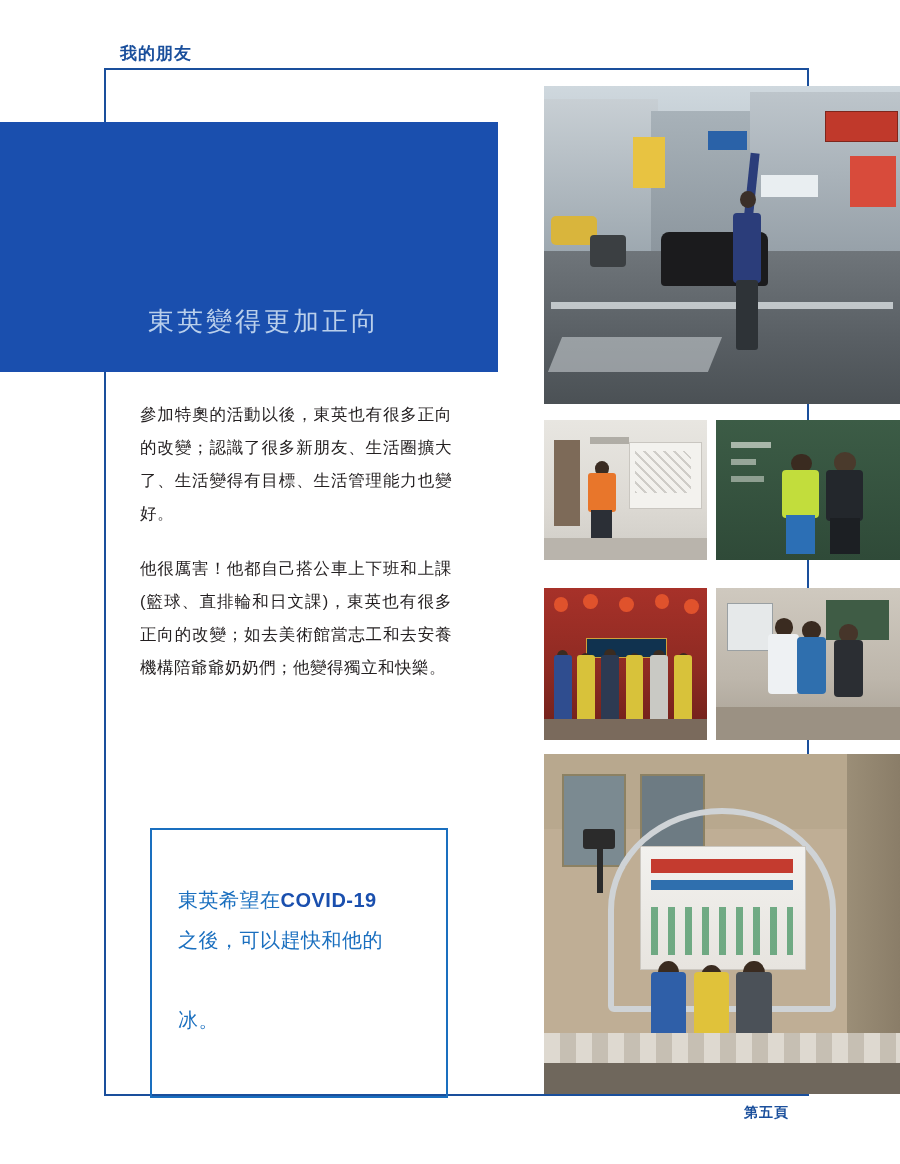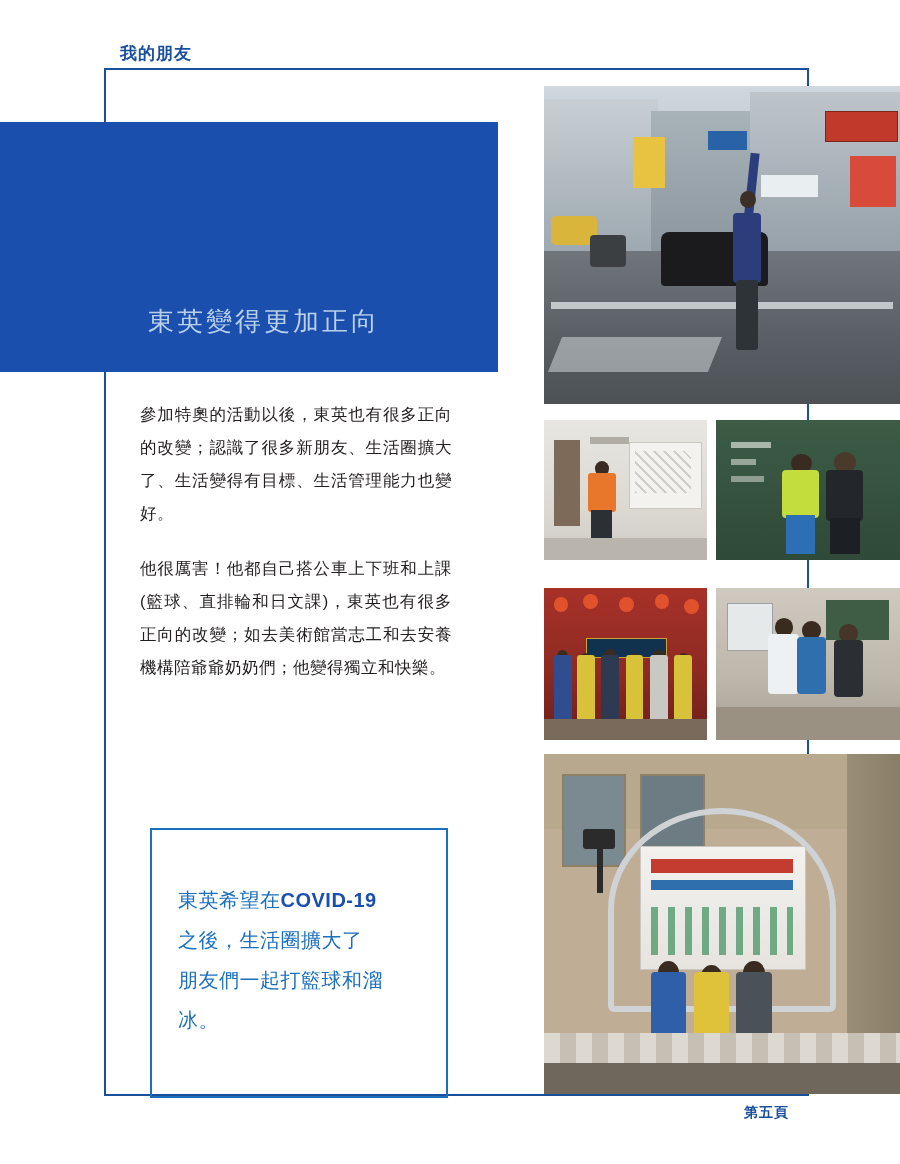--- a/index.html
+++ b/index.html
@@ -465,22 +465,22 @@
 </div>
 
 <div class="body-col">
   <p class="body-par">參加特奧的活動以後，東英也有很多正向的改變；認識了很多新朋友、生活圈擴大了、生活變得有目標、生活管理能力也變好。</p>
   <p class="body-par">他很厲害！他都自己搭公車上下班和上課(籃球、直排輪和日文課)，東英也有很多正向的改變；如去美術館當志工和去安養機構陪爺爺奶奶們；他變得獨立和快樂。</p>
 </div>
 
 <div class="quote-box">
   <div class="quote-text">
     <span>東英希望在</span><b>COVID-19</b><br>
-    <span>之後，生活圈擴大了</span><br>
-    <span>朋友們一起打籃球和溜</span><br>
+    <span>之後，可以趕快和他的</span><br>
+    <br>
     <span>冰。</span>
   </div>
 </div>
 
 <div class="page-num">第五頁</div>
 
 <div class="photo" id="photo-street">
   <div class="sky"></div>
   <div class="bldgL"></div>
     <div class="bldgM"></div>

